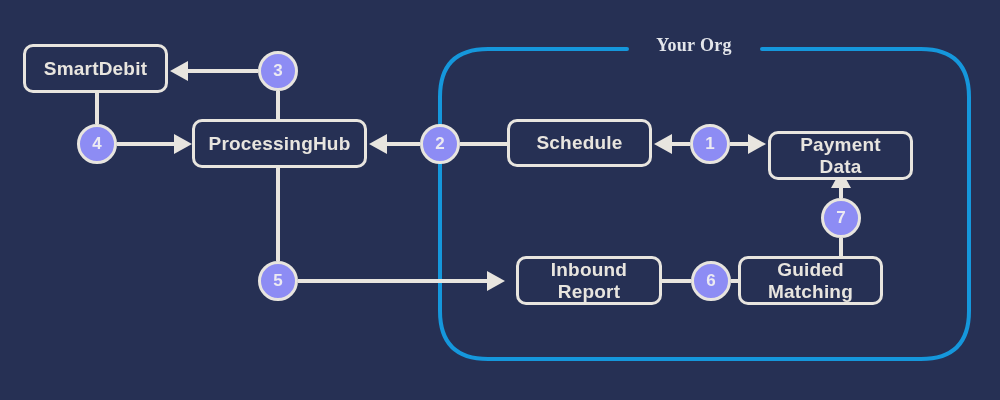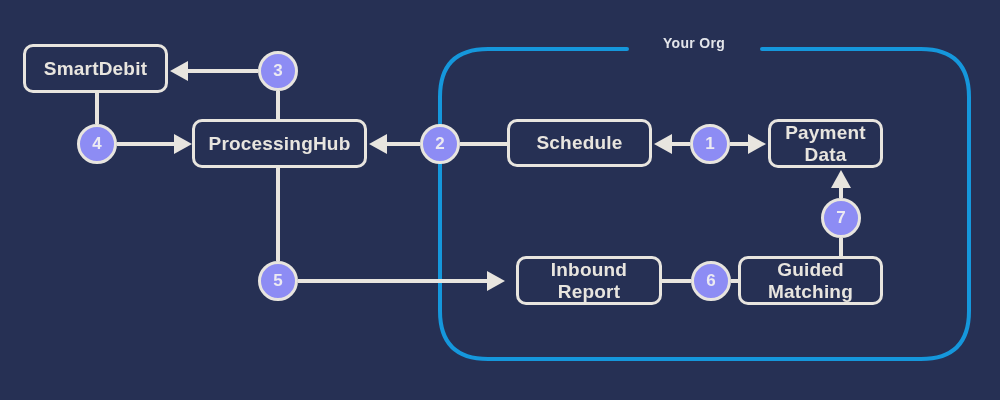--- a/index.html
+++ b/index.html
@@ -45,22 +45,23 @@
     font-size: 17px;
   }
   .org-title {
     position: absolute;
     left: 604px;
     top: 35px;
     width: 180px;
     text-align: center;
     color: #e3e5ea;
     font-weight: bold;
-    font-size: 14px;
+    font-size: 18px;
     letter-spacing: 0.3px;
+    font-family: Liberation Serif, serif;
   }
 </style>
 </head>
 <body>
 
 <div class="canvas">
 
   <svg class="layer" viewBox="0 0 1000 400">
 
     <path d="M 627 49 H 488 Q 440 49 440 97 V 311 Q 440 359 488 359 H 921 Q 969 359 969 311 V 97 Q 969 49 921 49 H 762" fill="none" stroke="#1597dc" stroke-width="4" stroke-linecap="round"></path>
@@ -92,21 +93,21 @@
       <polygon points="768,281 750,271 750,291"></polygon>
       <polygon points="841,170 831,188 851,188"></polygon>
     </g>
   </svg>
 
   <div class="org-title">Your Org</div>
 
   <div class="node" style="left:23px;  top:44px;  width:145px; height:49px;">SmartDebit</div>
   <div class="node" style="left:192px; top:119px; width:175px; height:49px;">ProcessingHub</div>
   <div class="node" style="left:507px; top:119px; width:145px; height:48px;">Schedule</div>
-  <div class="node" style="left:768px; top:119px; width:115px; height:49px;">Payment
+  <div class="node" style="left:768px; top:131px; width:145px; height:49px;">Payment
 Data</div>
   <div class="node" style="left:516px; top:256px; width:146px; height:49px;">Inbound
 Report</div>
   <div class="node" style="left:738px; top:256px; width:145px; height:49px;">Guided
 Matching</div>
 
   <div class="step" style="left:690px; top:124px;">1</div>
   <div class="step" style="left:420px; top:124px;">2</div>
   <div class="step" style="left:258px; top:51px;">3</div>
   <div class="step" style="left:77px;  top:124px;">4</div>

